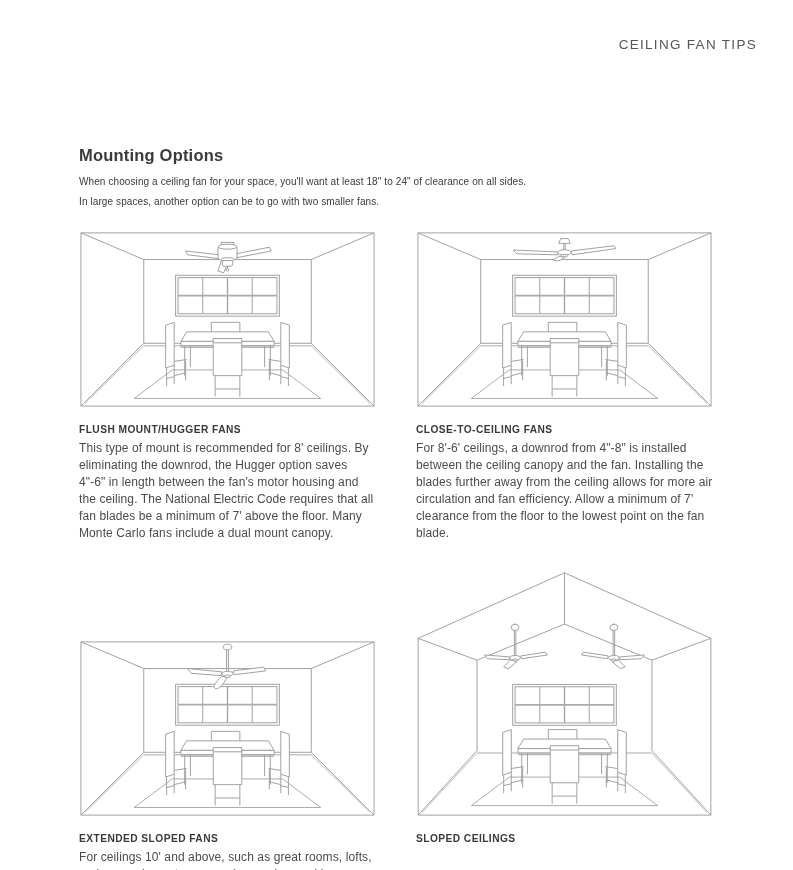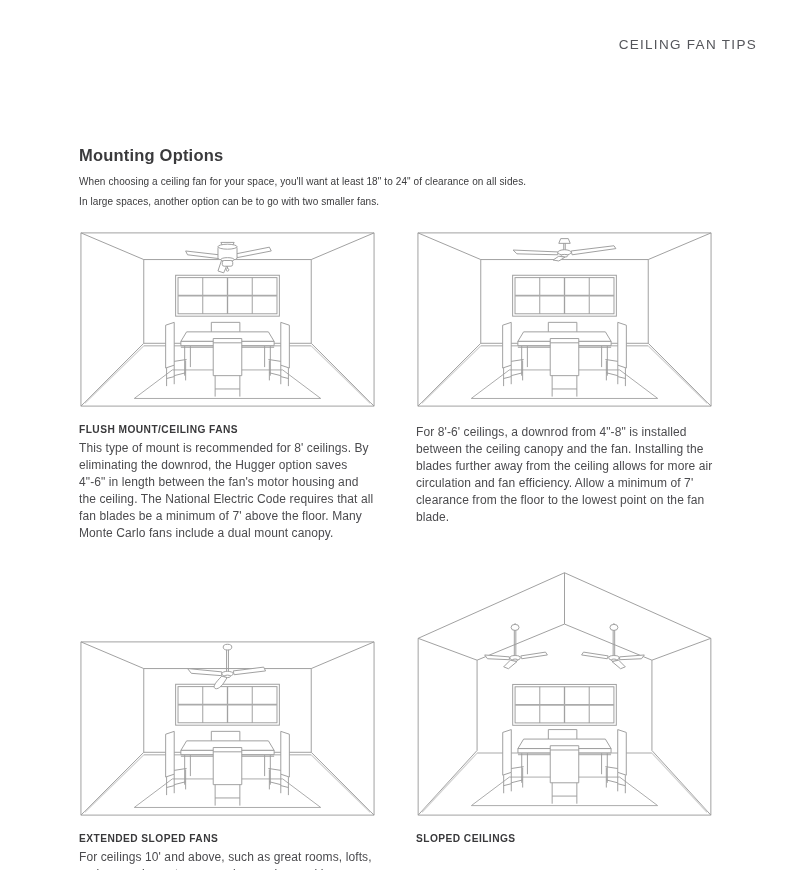--- a/index.html
+++ b/index.html
@@ -176,35 +176,36 @@
       <div class="cell">
         <div class="figwrap">
           <svg class="fig" width="297" height="177" viewBox="0 0 312 186">
             <use href="#roombox" xlink:href="#roombox"></use>
             <use href="#winsym" xlink:href="#winsym" x="101" y="46"></use>
             <use href="#furn" xlink:href="#furn"></use>
             <use href="#fan-flush" xlink:href="#fan-flush"></use>
           </svg>
         </div>
         <div class="caption">
-          <div class="cap-title">FLUSH MOUNT/CEILING FANS</div>
+          <div class="cap-title">FLUSH MOUNT/HUGGER FANS</div>
           <div class="cap-body">This type of mount is recommended for 8' ceilings. By eliminating the downrod, the Hugger option saves 4"-6" in length between the fan's motor housing and the ceiling. The National Electric Code requires that all fan blades be a minimum of 7' above the floor. Many Monte Carlo fans include a dual mount canopy.</div>
         </div>
       </div>
 
       <div class="cell">
         <div class="figwrap">
           <svg class="fig" width="297" height="177" viewBox="0 0 312 186">
             <use href="#roombox" xlink:href="#roombox"></use>
             <use href="#winsym" xlink:href="#winsym" x="101" y="46"></use>
             <use href="#furn" xlink:href="#furn"></use>
             <use href="#fan-close" xlink:href="#fan-close"></use>
           </svg>
         </div>
         <div class="caption">
+          <div class="cap-title">CLOSE-TO-CEILING FANS</div>
           <div class="cap-body">For 8'-6' ceilings, a downrod from 4"-8" is installed between the ceiling canopy and the fan. Installing the blades further away from the ceiling allows for more air circulation and fan efficiency. Allow a minimum of 7' clearance from the floor to the lowest point on the fan blade.</div>
         </div>
       </div>
 
       <div class="cell">
         <div class="figwrap tall">
           <svg class="fig" width="297" height="177" viewBox="0 0 312 186">
             <use href="#roombox" xlink:href="#roombox"></use>
             <use href="#winsym" xlink:href="#winsym" x="101" y="46"></use>
             <use href="#furn" xlink:href="#furn"></use>

